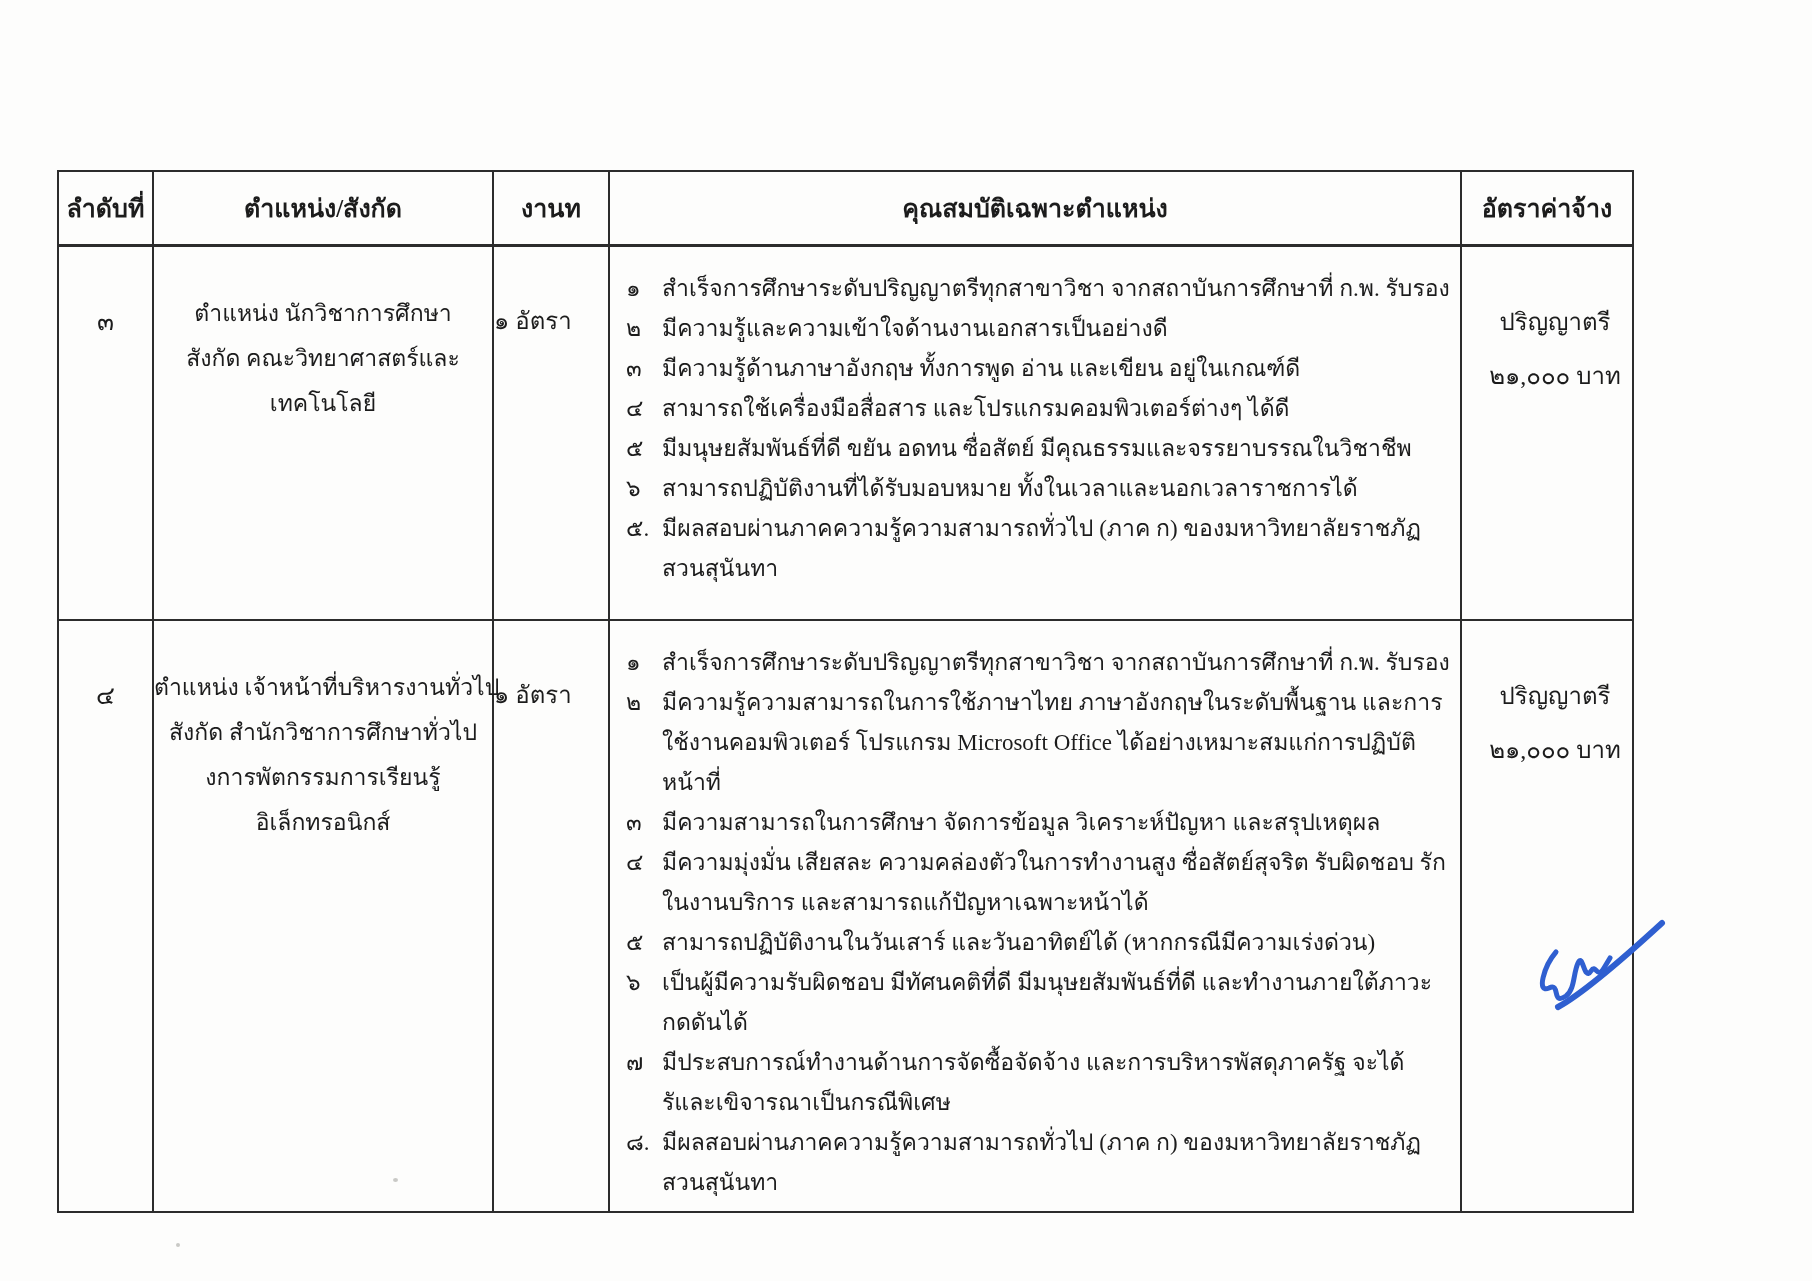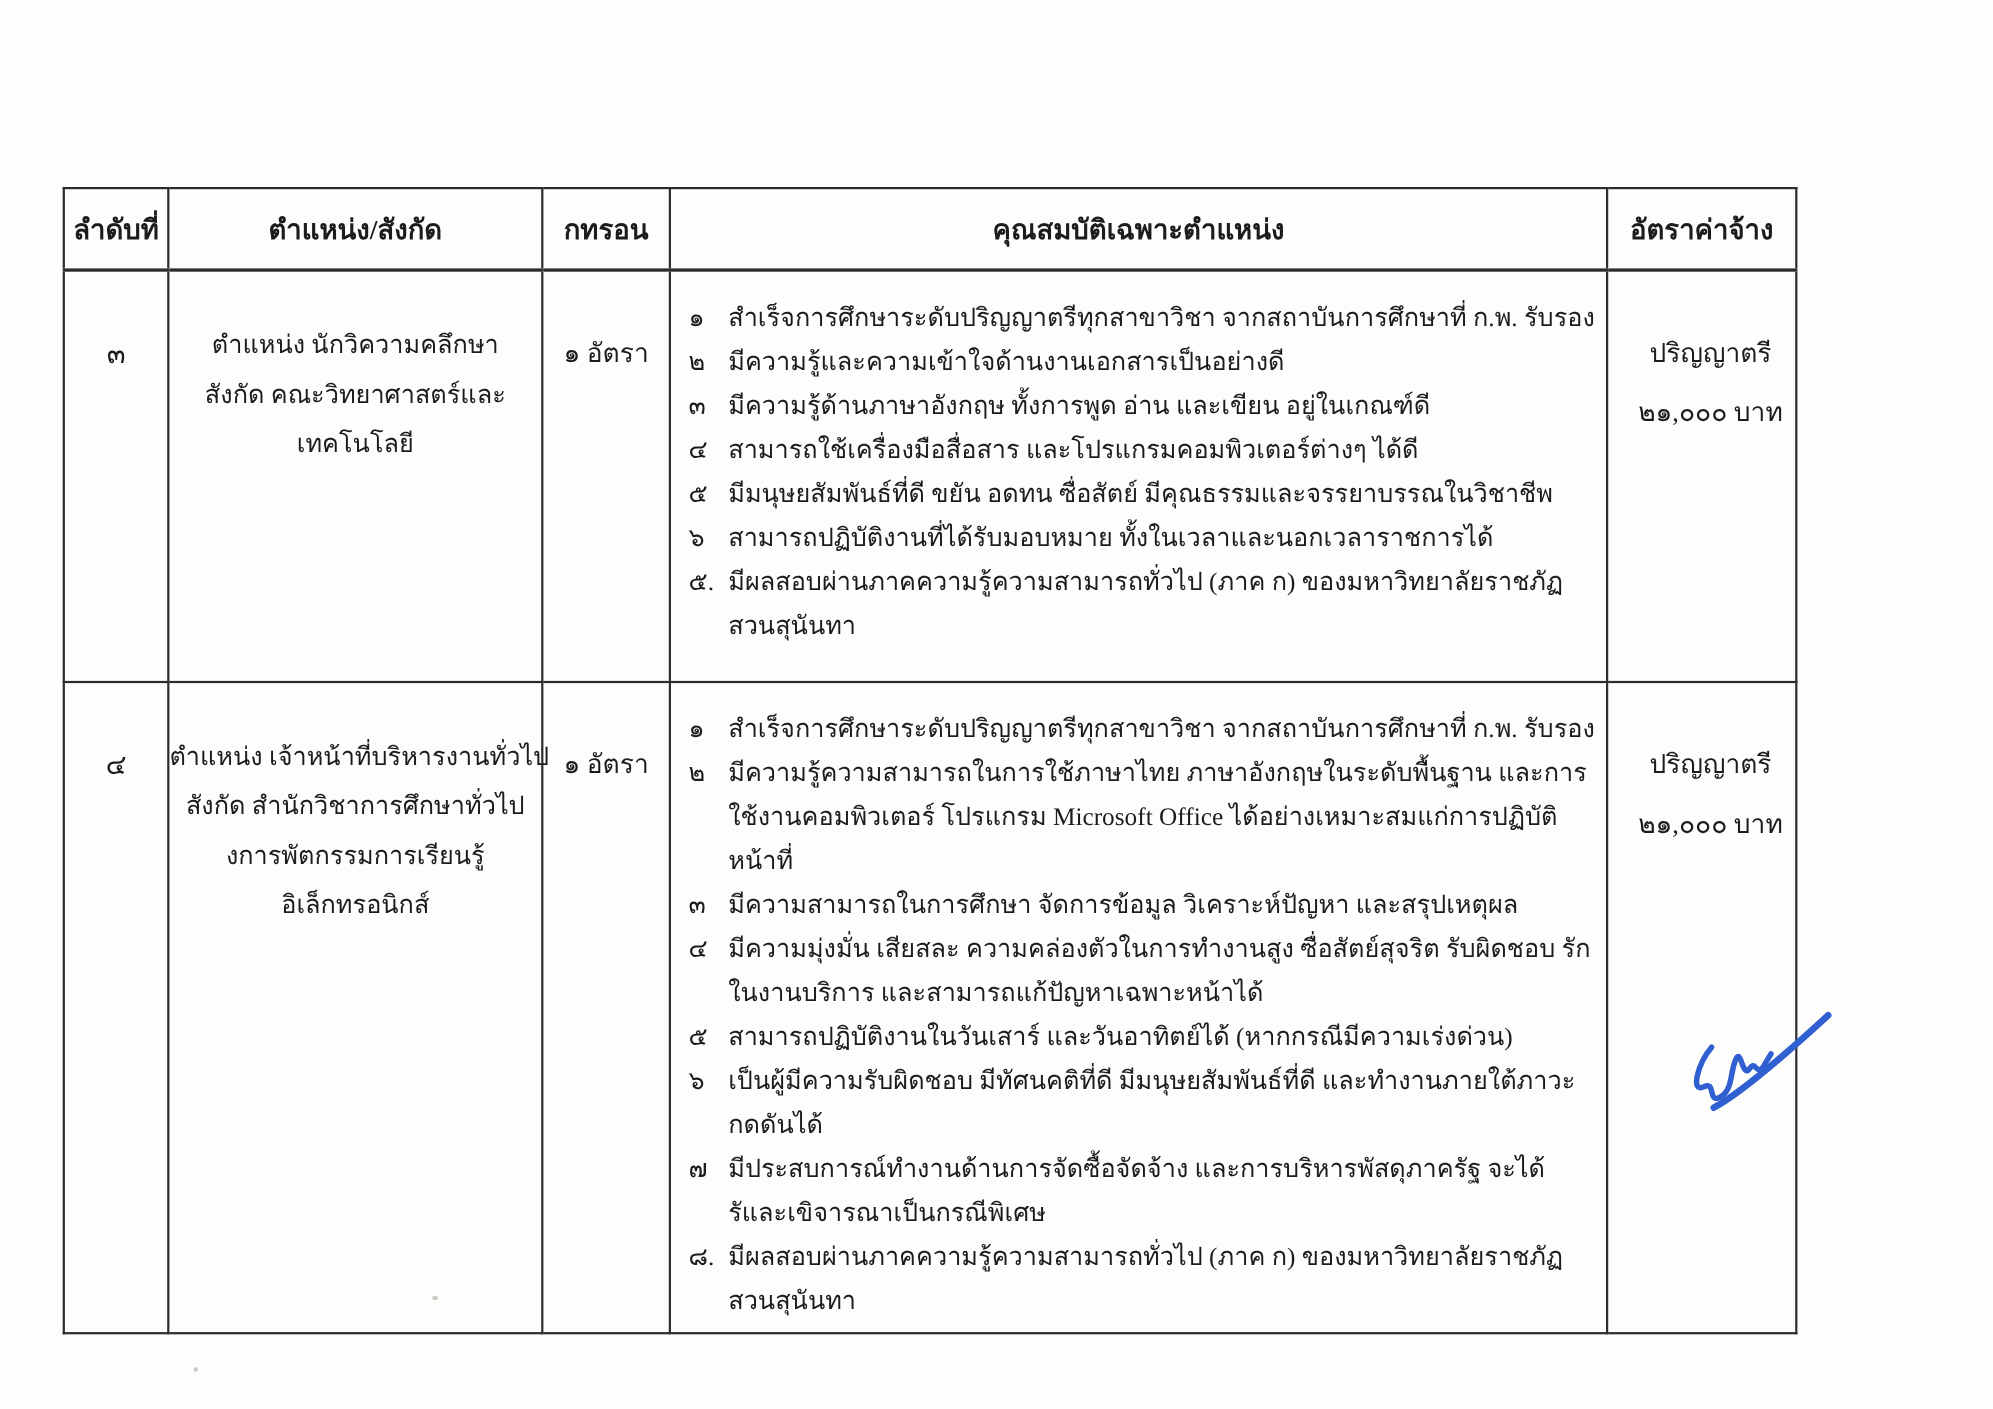--- a/index.html
+++ b/index.html
@@ -48,21 +48,21 @@
   td.cell-position {
     text-align: center;
     font-size: 23px;
     padding-top: 44px;
   }
   .pos-line {
     line-height: 45px;
     white-space: nowrap;
   }
   td.cell-qty {
-    text-align: center;
+    text-align: left;
     font-size: 24px;
     padding-top: 54px;
   }
   td.cell-quals {
     padding: 22px 10px 8px 16px;
   }
   .qual-item {
     display: flex;
     font-size: 23px;
     line-height: 40px;
@@ -106,30 +106,30 @@
     <col style="width:95px">
     <col style="width:340px">
     <col style="width:116px">
     <col style="width:852px">
     <col style="width:172px">
   </colgroup>
   <thead>
     <tr>
       <th>ลำดับที่</th>
       <th>ตำแหน่ง/สังกัด</th>
-      <th>กทรอน</th>
+      <th>งานท</th>
       <th>คุณสมบัติเฉพาะตำแหน่ง</th>
       <th>อัตราค่าจ้าง</th>
     </tr>
   </thead>
   <tbody>
     <tr class="row-a">
       <td class="cell-no">๓</td>
       <td class="cell-position">
-        <div class="pos-line">ตำแหน่ง นักวิความคลึกษา</div>
+        <div class="pos-line">ตำแหน่ง นักวิชาการศึกษา</div>
         <div class="pos-line">สังกัด คณะวิทยาศาสตร์และ</div>
         <div class="pos-line">เทคโนโลยี</div>
       </td>
       <td class="cell-qty">๑ อัตรา</td>
       <td class="cell-quals">
         <div class="qual-item">
           <span class="qual-num">๑</span>
           <span class="qual-text">สำเร็จการศึกษาระดับปริญญาตรีทุกสาขาวิชา จากสถาบันการศึกษาที่ ก.พ. รับรอง</span>
         </div>
         <div class="qual-item">

